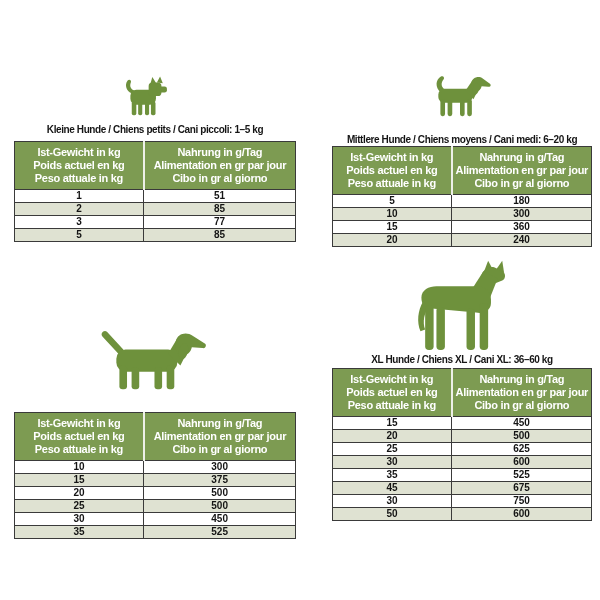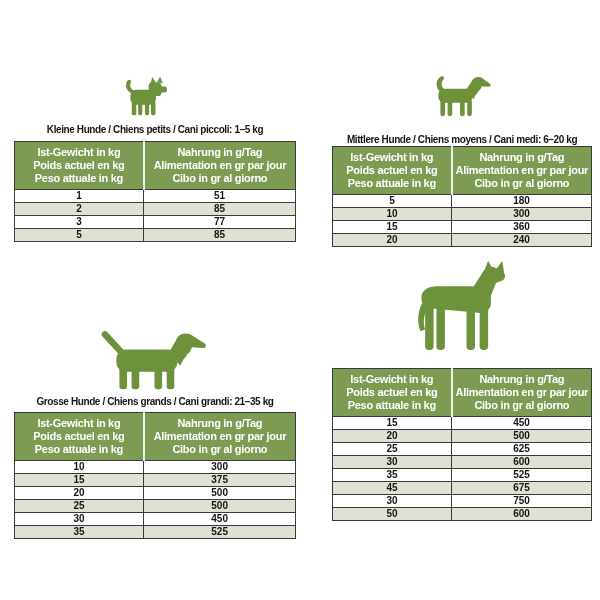--- a/index.html
+++ b/index.html
@@ -147,21 +147,20 @@
       <rect x="28" y="27" width="80" height="29" rx="12"></rect>
       <rect x="32" y="48" width="10" height="31" rx="4"></rect>
       <rect x="48" y="50" width="10" height="29" rx="4"></rect>
       <rect x="78" y="50" width="10" height="29" rx="4"></rect>
       <rect x="94" y="48" width="10" height="31" rx="4"></rect>
       <polygon points="96,32 108,12 126,20 112,48"></polygon>
       <path d="M106,16 C108,6 120,3 128,9 L144,19 C147,21 145,26 141,25 L127,24 C125,33 117,37 110,33 C106,30 104,23 106,16 z"></path>
       <ellipse cx="116" cy="29" rx="6" ry="11" transform="rotate(14 116 29)"></ellipse>
     </svg>
   </div>
-  <div class="section-title" style="left:14px;top:396px;width:282px;">Grosse Hunde / Chiens grands / Cani grandi: 21–35 kg</div>
   <table class="feed-table" style="left:14px;top:412px;width:282px;">
     <colgroup>
         <col style="width:46%">
         <col style="width:54%">
       </colgroup>
     <thead>
       <tr>
         <th class="hc1">
           <div>Ist-Gewicht in kg</div>
           <div>Poids actuel en kg</div>
@@ -209,20 +208,21 @@
       <path d="M76,18 C78,12 84,8 90,10 L98,14 C102,16 102,22 98,24 L88,28 L78,30 z"></path>
       <polygon points="64,36 78,14 93,22 82,50"></polygon>
       <path d="M12,42 C12,34 20,30 28,30 L72,30 C80,30 86,36 86,44 L86,48 C86,56 78,60 70,58 L26,54 C16,54 12,50 12,42 z"></path>
       <path d="M14,46 C8,56 7,68 11,78 L16,76 C13,68 15,58 20,52 z"></path>
       <rect x="16" y="50" width="9" height="48" rx="4"></rect>
       <rect x="28" y="52" width="9" height="46" rx="4"></rect>
       <rect x="60" y="54" width="9" height="44" rx="4"></rect>
       <rect x="74" y="48" width="9" height="50" rx="4"></rect>
     </svg>
   </div>
+  <div class="section-title" style="left:332px;top:354px;width:260px;">XL Hunde / Chiens XL / Cani XL: 36–60 kg</div>
   <table class="feed-table" style="left:332px;top:368px;width:260px;">
     <colgroup>
         <col style="width:46%">
         <col style="width:54%">
       </colgroup>
     <thead>
       <tr>
         <th class="hc1">
           <div>Ist-Gewicht in kg</div>
           <div>Poids actuel en kg</div>

